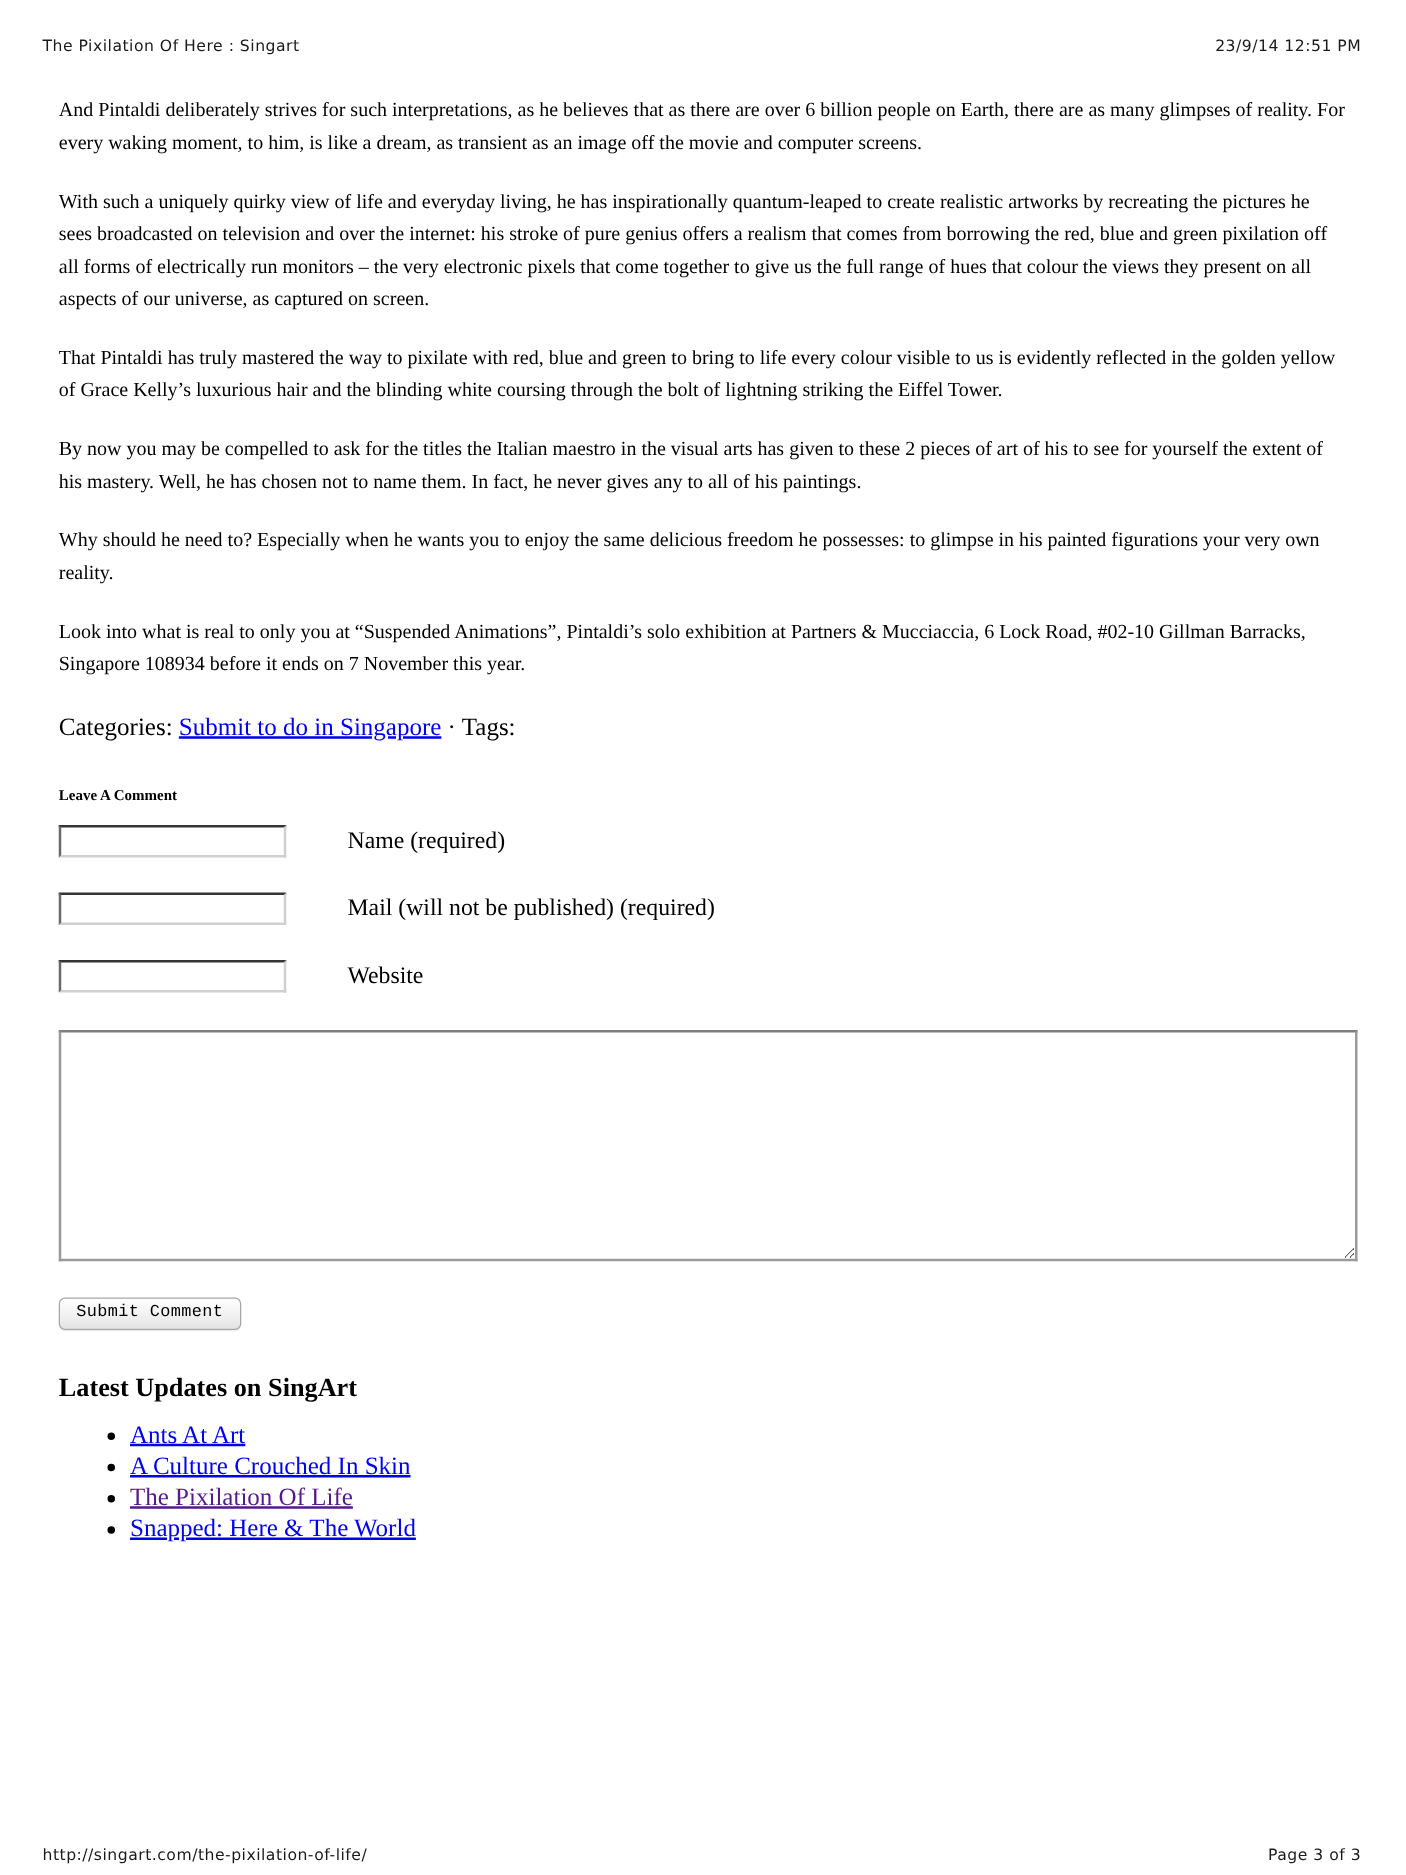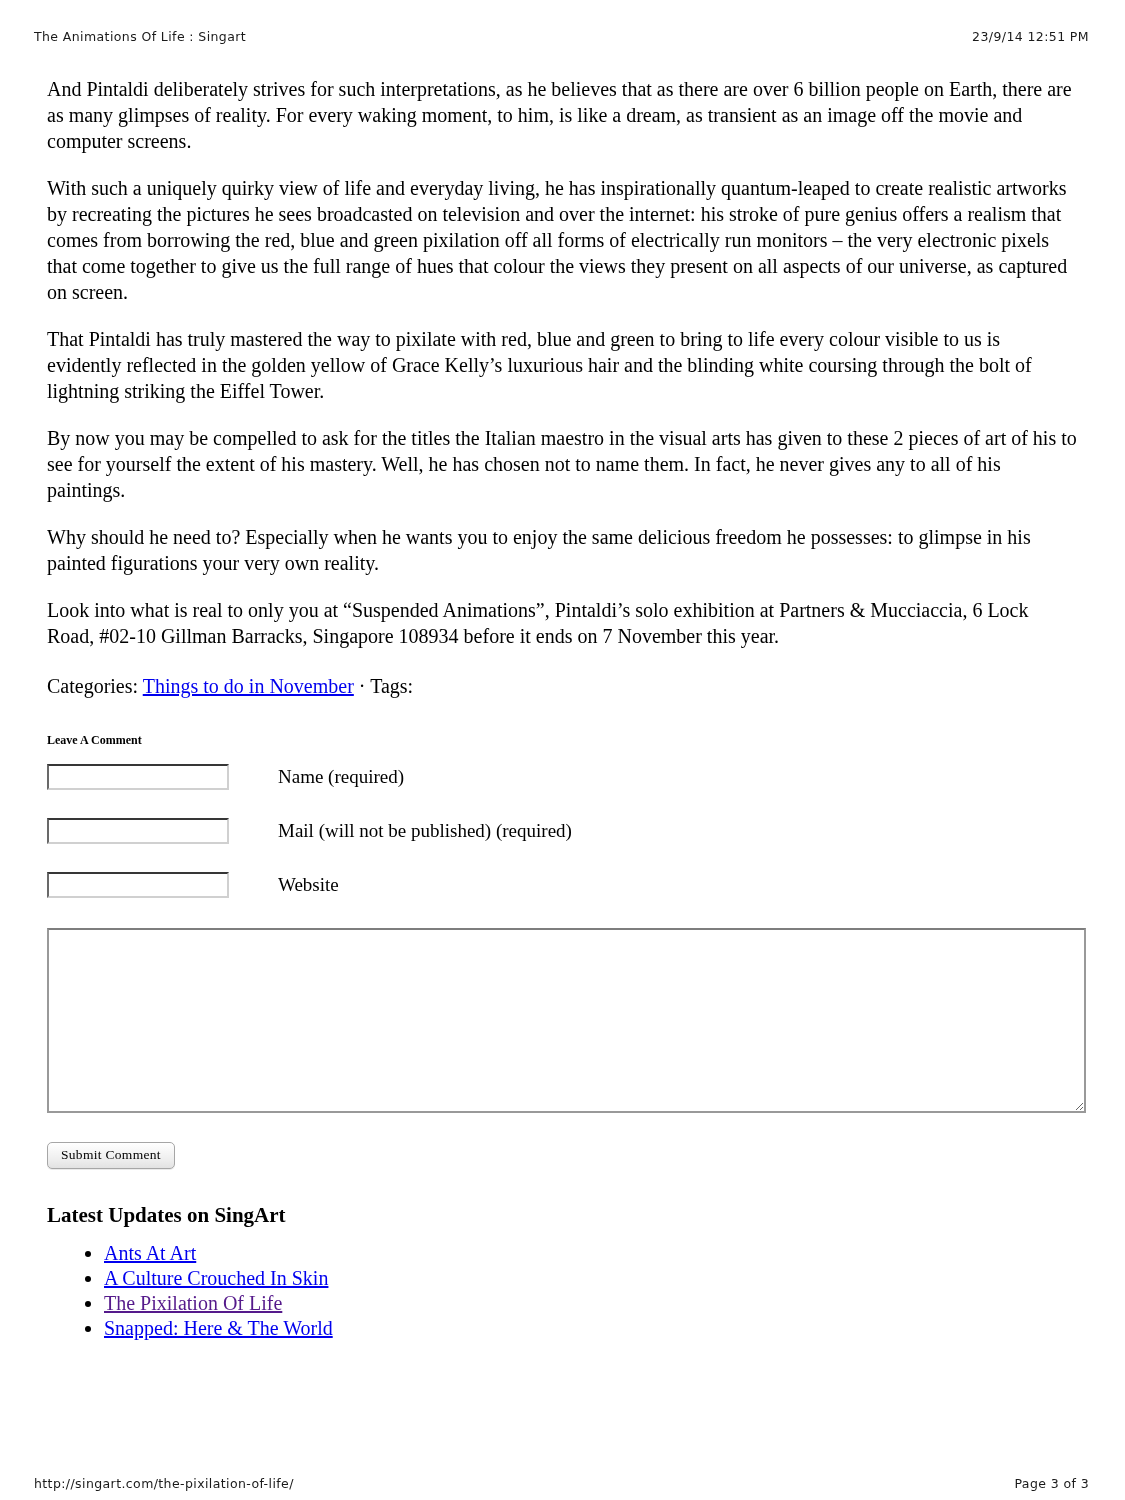--- a/index.html
+++ b/index.html
@@ -29,21 +29,21 @@
   .print-bar.bottom { top: 1476px; }
 
   
   .content {
     position: absolute;
     top: 76px;
     left: 47px;
     width: 1031px;
   }
   .content p {
-    font-size: 20px;
+    font-size: 16px;
     line-height: 26px;
     margin-bottom: 21px;
     text-align: left;
   }
   a { text-decoration: underline; }
   a.link { color: #0000EE; }
   a.link-visited { color: #551A8B; }
 
   .categories-line {
     font-size: 20px;
@@ -89,21 +89,21 @@
     border-top-color: #7e7e7e;
     background: #ffffff;
     resize: both;
     font-family: "DejaVu Sans", sans-serif;
     font-size: 13px;
     padding: 4px;
   }
   .submit-btn {
     margin-top: 29px;
     padding: 4px 13px 5px 13px;
-    font-family: Liberation Serif, serif;
+    font-family: Liberation Mono, monospace;
     font-size: 13.5px;
     letter-spacing: 0.3px;
     color: #000000;
     background: linear-gradient(#ffffff, #ededed 70%, #e2e2e2);
     border: 1px solid #a6a6a6;
     border-radius: 5px;
     box-shadow: 0 1px 0 rgba(0,0,0,0.08);
     cursor: pointer;
   }
 
@@ -123,36 +123,36 @@
     line-height: 24.5px;
     margin-bottom: 0.5px;
   }
 </style>
 </head>
 <body>
 
 <div class="page">
 
   <div class="print-bar top">
-    <span>The Animations Of Life : Singart</span>
+    <span>The Pixilation Of Here : Singart</span>
     <span>23/9/14 12:51 PM</span>
   </div>
 
   <div class="content">
 
     <p>And Pintaldi deliberately strives for such interpretations, as he believes that as there are over 6 billion people on Earth, there are as many glimpses of reality. For every waking moment, to him, is like a dream, as transient as an image off the movie and computer screens.</p>
     <p>With such a uniquely quirky view of life and everyday living, he has inspirationally quantum-leaped to create realistic artworks by recreating the pictures he sees broadcasted on television and over the internet: his stroke of pure genius offers a realism that comes from borrowing the red, blue and green pixilation off all forms of electrically run monitors – the very electronic pixels that come together to give us the full range of hues that colour the views they present on all aspects of our universe, as captured on screen.</p>
     <p>That Pintaldi has truly mastered the way to pixilate with red, blue and green to bring to life every colour visible to us is evidently reflected in the golden yellow of Grace Kelly’s luxurious hair and the blinding white coursing through the bolt of lightning striking the Eiffel Tower.</p>
     <p>By now you may be compelled to ask for the titles the Italian maestro in the visual arts has given to these 2 pieces of art of his to see for yourself the extent of his mastery. Well, he has chosen not to name them. In fact, he never gives any to all of his paintings.</p>
     <p>Why should he need to? Especially when he wants you to enjoy the same delicious freedom he possesses: to glimpse in his painted figurations your very own reality.</p>
     <p>Look into what is real to only you at “Suspended Animations”, Pintaldi’s solo exhibition at Partners &amp; Mucciaccia, 6 Lock Road, #02-10 Gillman Barracks, Singapore 108934 before it ends on 7 November this year.</p>
 
     <div class="categories-line">
       <span>Categories:</span>
-      <a href="#" class="link">Things to do in November</a>
+      <a href="#" class="link">Submit to do in Singapore</a>
       <span>·</span>
       <span>Tags:</span>
     </div>
 
     
     <div class="comment-heading">Leave A Comment</div>
 
     <div class="field-row">
       <input type="text" value="" style="">
       <label>Name (required)</label>

